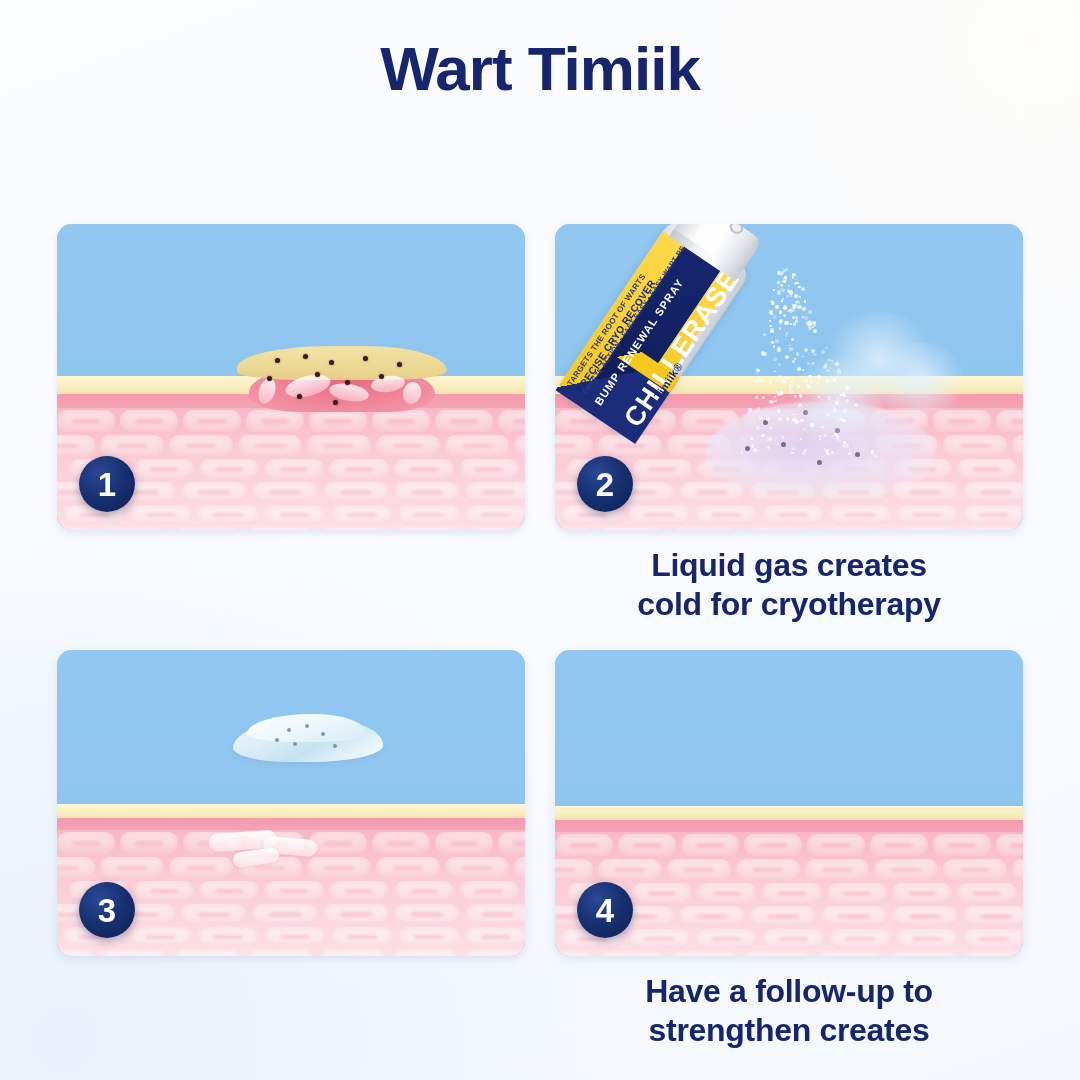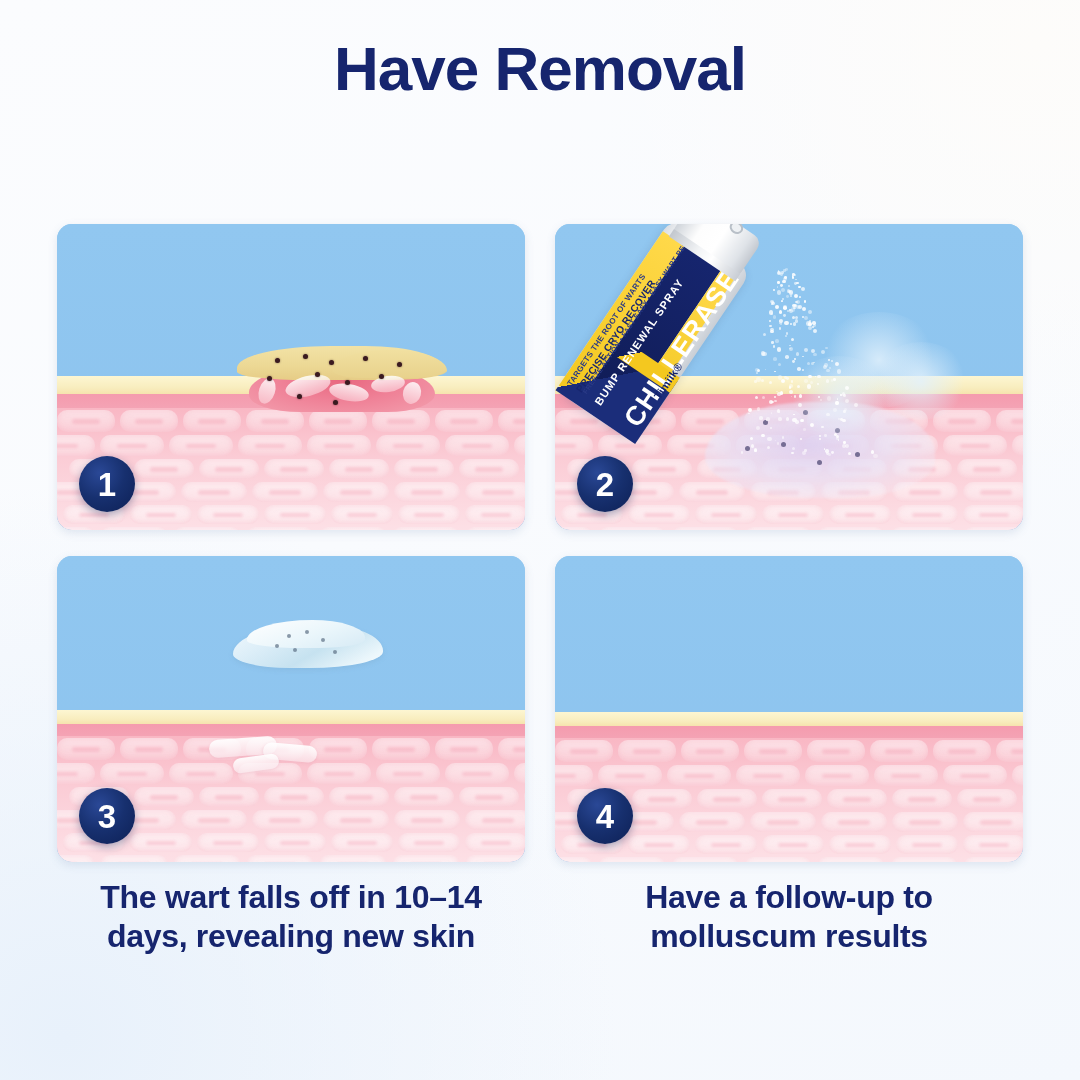--- a/index.html
+++ b/index.html
@@ -203,21 +203,21 @@
     font-size:32px; font-weight:700; color:#16256e;
     line-height:1.22; letter-spacing:-.3px; white-space:pre-line;
   }
 </style>
 </head>
 <body>
 
 <div class="page">
 
   <div class="heading">
-    <div class="title-main">Have Removal</div>
+    <div class="title-main">Wart Timiik</div>
   </div>
 
   <div class="grid">
 
     <div class="cell">
       <div class="panel">
         <div class="sky"></div>
         <div class="corneum" style="top:152px;height:18px"></div>
         <div class="dermis-band" style="top:170px;height:14px"></div>
         <div class="dermis" style="top:184px;height:122px"></div>
@@ -622,20 +622,22 @@
           <div class="bt bt-claim2">TARGETS THE ROOT OF WARTS</div>
           <div class="bottle-cap"></div>
           <div class="cap-ring"></div>
           <div class="nozzle"></div>
         </div>
 
         <div class="badge">
           <span>2</span>
         </div>
       </div>
+      <div class="caption">Liquid gas creates
+cold for cryotherapy</div>
     </div>
 
     <div class="cell">
       <div class="panel">
         <div class="sky"></div>
         <div class="corneum" style="top:154px;height:14px"></div>
         <div class="dermis-band" style="top:168px;height:12px"></div>
         <div class="dermis" style="top:180px;height:126px"></div>
         <div class="bricks" id="bricks3">
             <div class="brick" style="left: 0px; top: 182px; width: 58px; height: 22px;"></div>
@@ -697,22 +699,20 @@
           <div class="scab-dot" style="left:88px;top:20px"></div>
           <div class="scab-dot" style="left:60px;top:30px"></div>
           <div class="scab-dot" style="left:100px;top:32px"></div>
           <div class="scab-dot" style="left:42px;top:26px"></div>
         </div>
 
         <div class="badge">
           <span>3</span>
         </div>
       </div>
-      <div class="caption">The wart falls off in 10–14
-days, revealing new skin</div>
     </div>
 
     <div class="cell">
       <div class="panel">
         <div class="sky"></div>
         <div class="corneum" style="top:156px;height:14px"></div>
         <div class="dermis-band" style="top:170px;height:12px"></div>
         <div class="dermis" style="top:182px;height:124px"></div>
         <div class="bricks" id="bricks4">
             <div class="brick" style="left: 0px; top: 184px; width: 58px; height: 22px;"></div>
@@ -760,17 +760,17 @@
             <div class="brick" style="left: 262px; top: 301px; width: 68px; height: 19px;"></div>
             <div class="brick" style="left: 335px; top: 301px; width: 68px; height: 19px;"></div>
             <div class="brick" style="left: 408px; top: 301px; width: 68px; height: 19px;"></div>
           </div>
 
         <div class="badge">
           <span>4</span>
         </div>
       </div>
       <div class="caption">Have a follow-up to
-molluscum results</div>
+strengthen creates</div>
     </div>
 
   </div>
 </div>
 
 </body></html>

